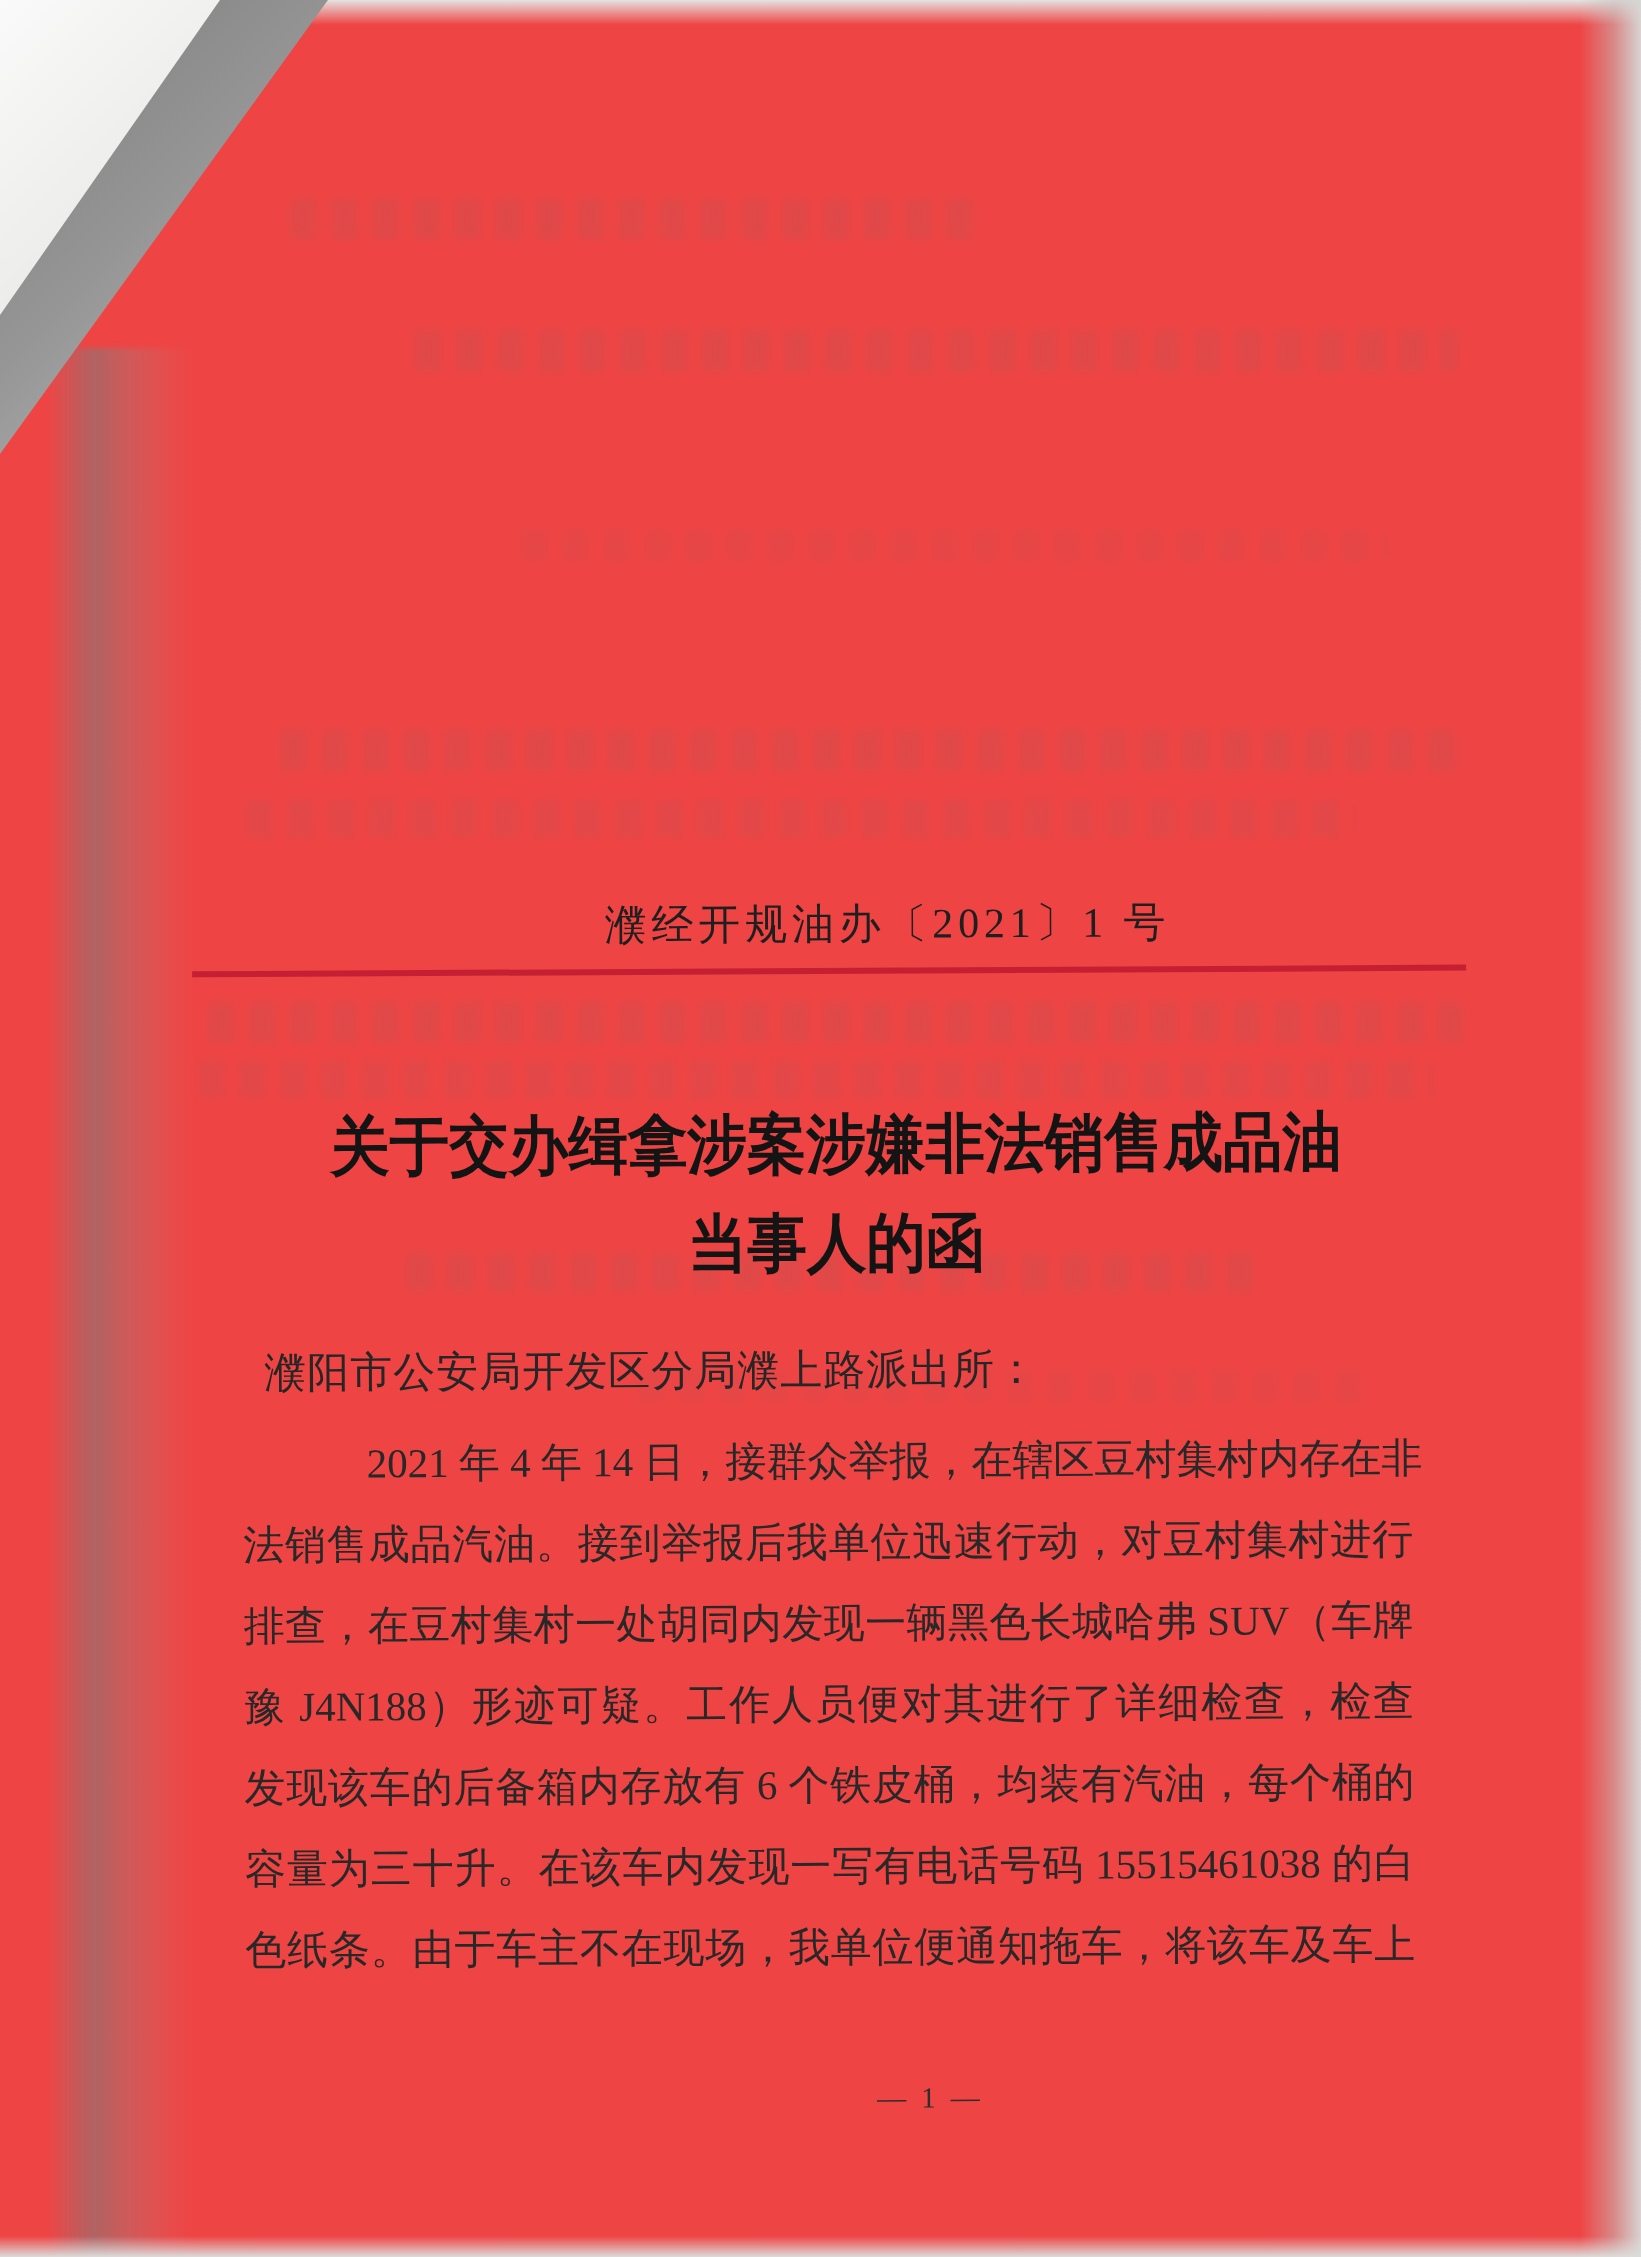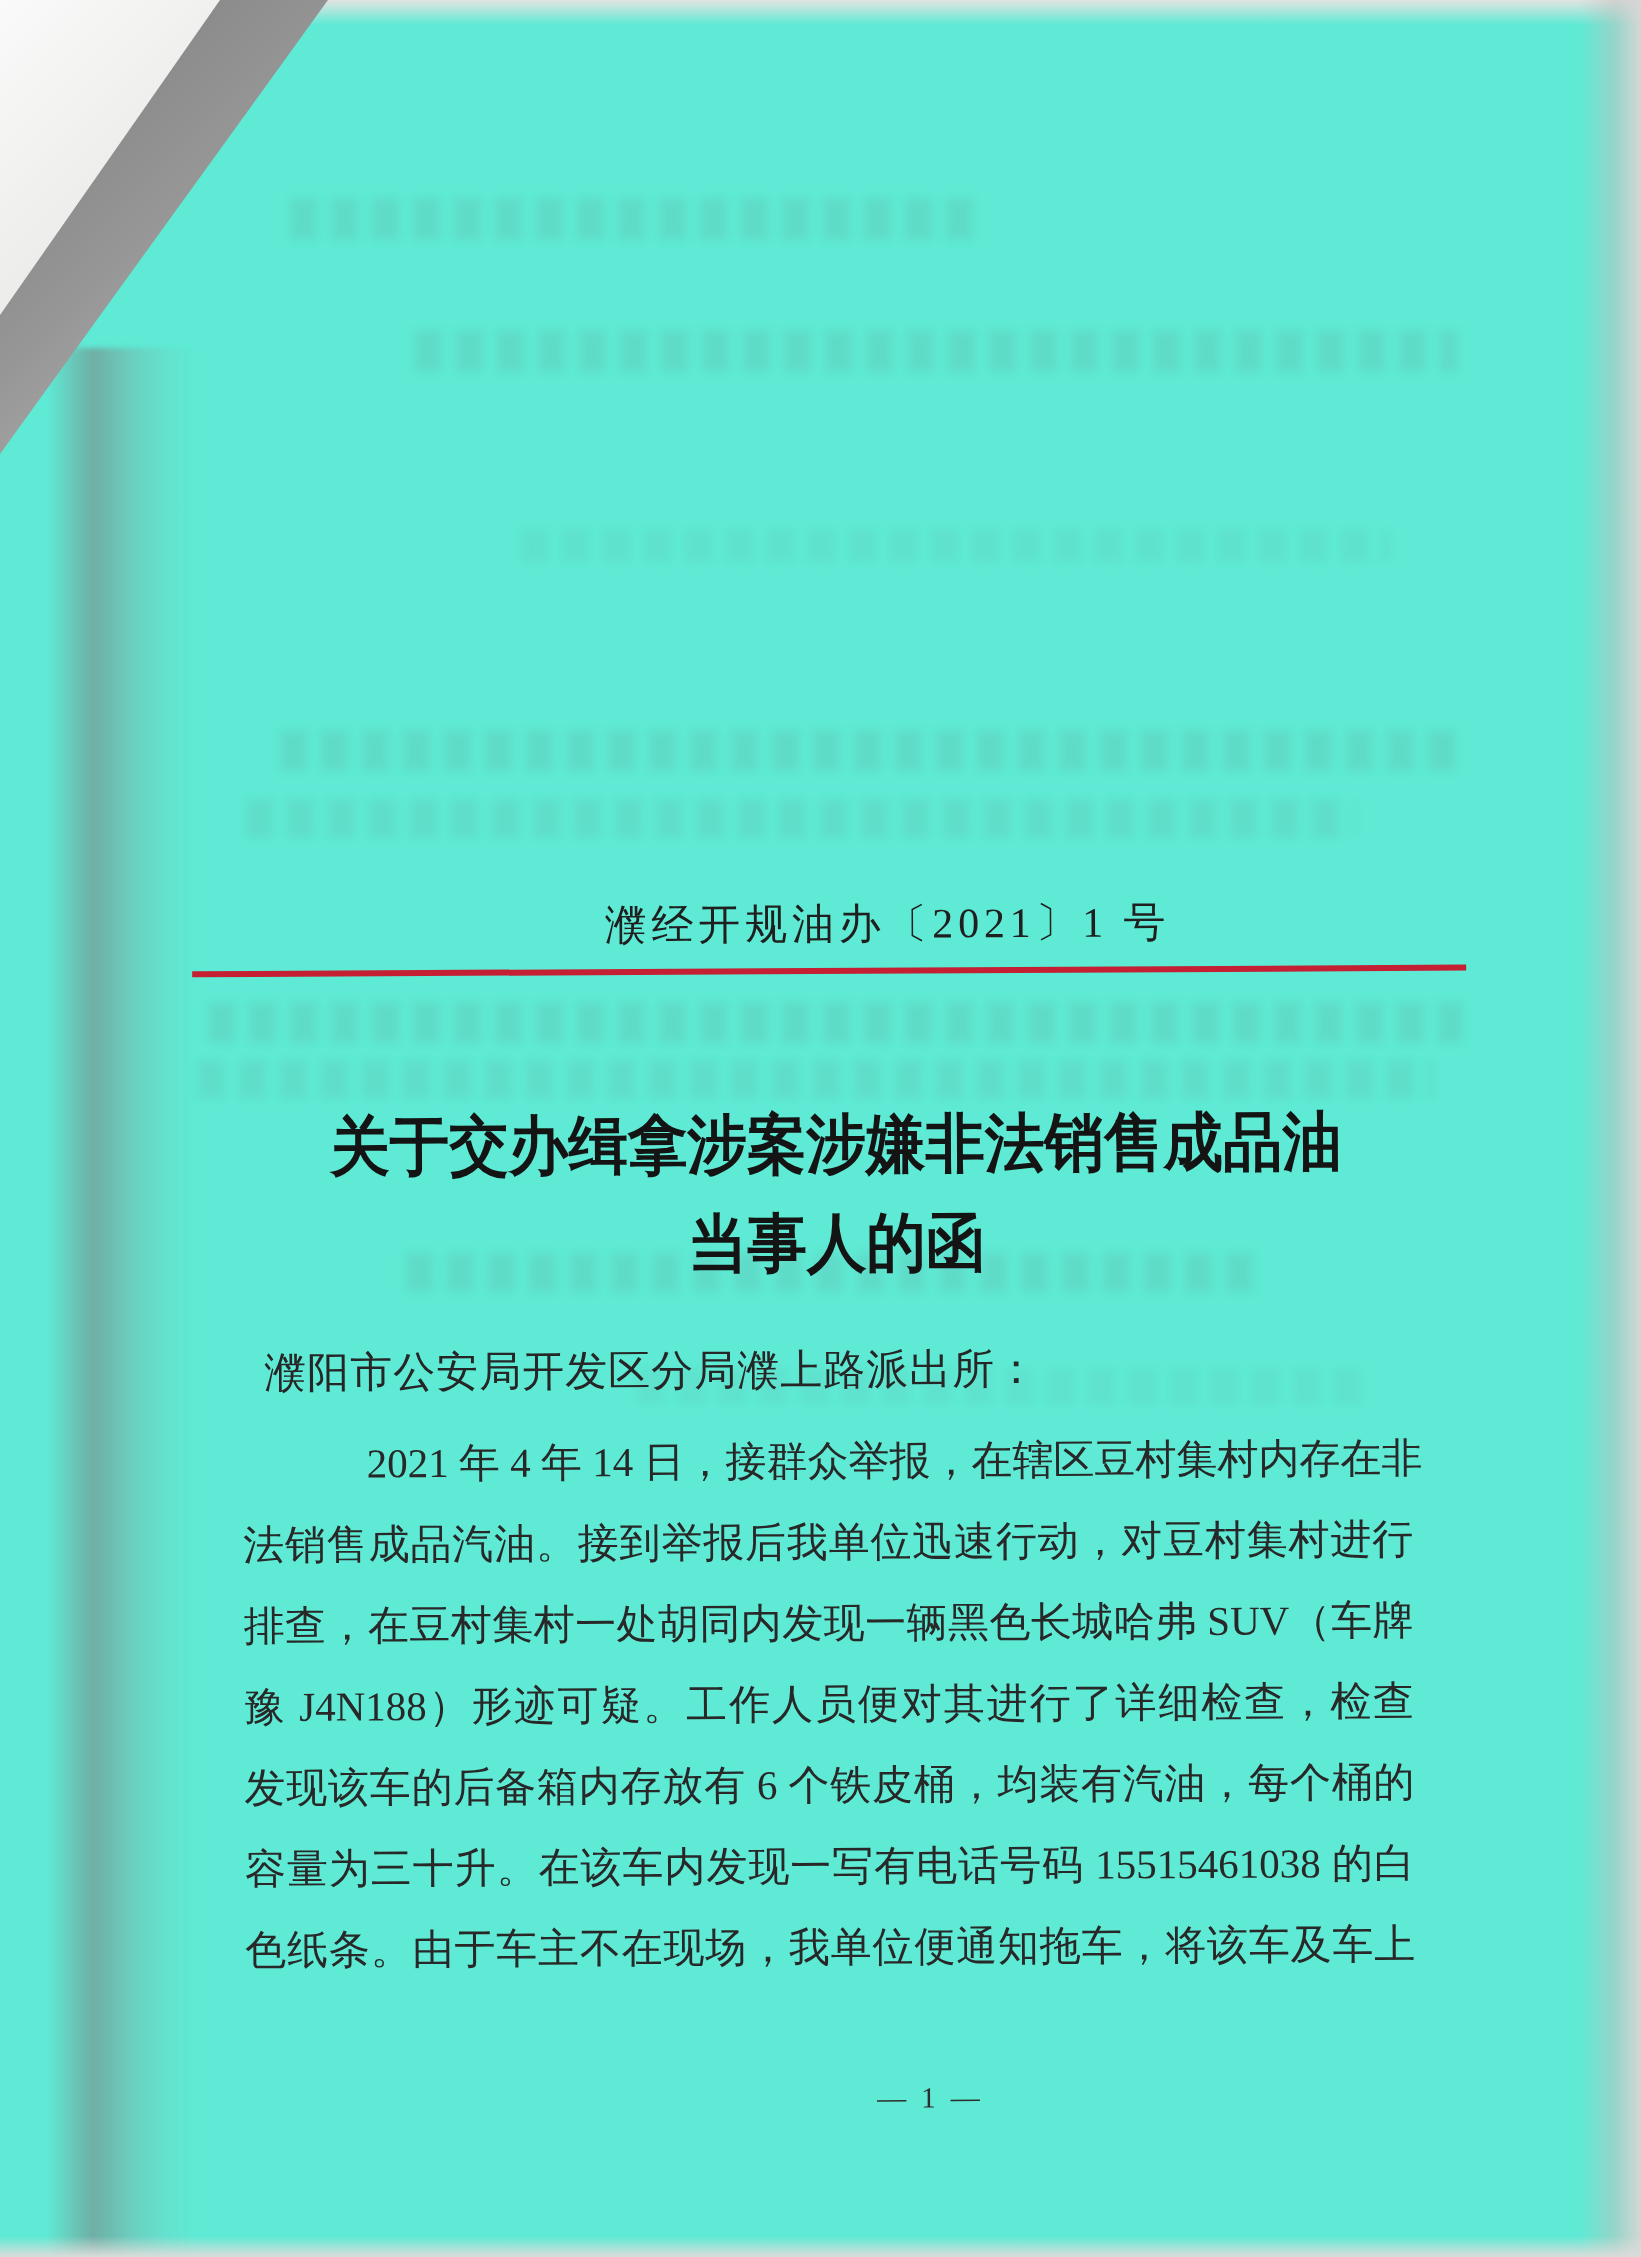--- a/index.html
+++ b/index.html
@@ -8,21 +8,21 @@
     width: 1641px;
     height: 2257px;
     overflow: hidden;
     background: #e9e9e7;
     font-family: "Liberation Serif", "DejaVu Serif", serif;
   }
   #scan {
     position: relative;
     width: 1641px;
     height: 2257px;
-    background: #5eead4;
+    background: #ef4444;
     overflow: hidden;
   }
   
   .top-strip {
     position: absolute; left: 0; top: 0; width: 1641px; height: 25px;
     background: linear-gradient(180deg, #e3e3e1 0%, rgba(240,240,238,0) 100%);
   }
   .corner-shadow {
     position: absolute; left: 0; top: 0; width: 348px; height: 483px;
     clip-path: polygon(0 0, 328px 0, 0 454px);

